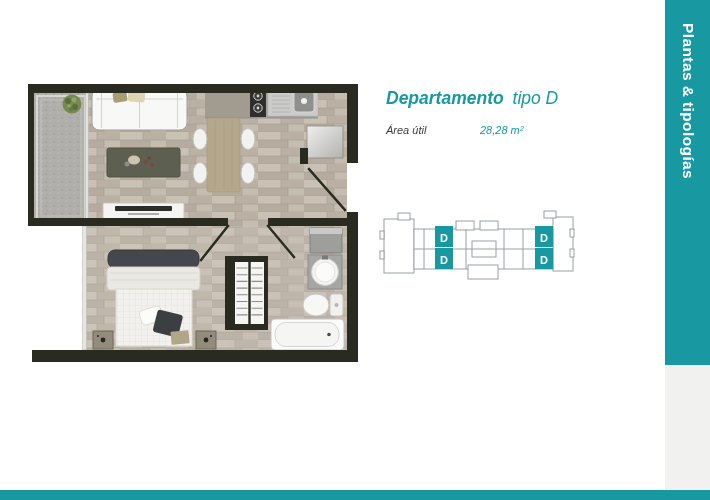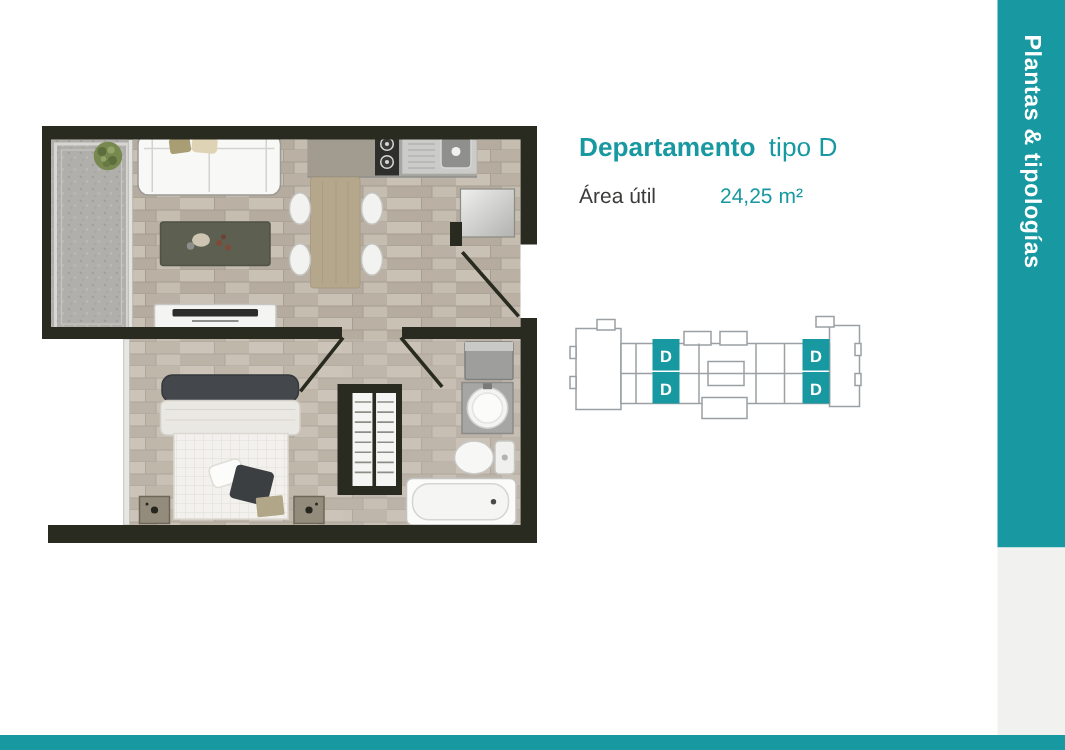--- a/index.html
+++ b/index.html
@@ -1,24 +1,24 @@
 <!DOCTYPE html>
 <html><head>
 <meta charset="utf-8">
 <style>
   html,body{margin:0;padding:0;background:#ffffff;}
   .page{position:relative;width:710px;height:500px;background:#ffffff;overflow:hidden;
         font-family:"Liberation Sans",sans-serif;}
   .floorplan{position:absolute;left:28px;top:84px;width:330px;height:278px;}
-  .info{position:absolute;left:386px;top:88px;width:220px;}
+  .info{position:absolute;left:386px;top:88px;width:220px;font-style:italic;}
   .title{font-size:17.5px;color:#1899a1;white-space:nowrap;}
   .t-bold{font-weight:700;}
   .t-light{font-weight:400;margin-left:4px;}
   .subtitle{margin-top:13px;font-size:12.5px;font-weight:700;color:#3b3b3a;line-height:15px;}
-  .areas{margin-top:15px;font-size:14px;line-height:13.5px;}
+  .areas{margin-top:15px;font-size:11px;line-height:13.5px;}
   .area-row{display:flex;margin-bottom:1px;}
   .area-label{width:94px;color:#3b3b3a;}
   .area-value{color:#1899a1;}
   .keyplan{position:absolute;left:376px;top:205px;width:202px;height:82px;}
   .keyplan text{font-family:"Liberation Sans",sans-serif;font-size:11px;font-weight:700;fill:#ffffff;}
   .sidebar{position:absolute;right:0;top:0;width:45px;height:365px;background:#1899a1;
            display:flex;justify-content:center;}
   .sidebar-label{writing-mode:vertical-rl;color:#ffffff;font-weight:700;font-size:15.5px;
                  letter-spacing:0.4px;padding-top:23px;}
   .sidebar-lower{position:absolute;right:0;top:365px;width:45px;height:125px;background:#f1f1ef;}
@@ -198,21 +198,21 @@
   </svg>
 
   <div class="info">
     <div class="title">
       <span class="t-bold">Departamento</span>
       <span class="t-light">tipo D</span>
     </div>
     <div class="areas">
       <div class="area-row">
         <span class="area-label">Área útil</span>
-        <span class="area-value">24,25 m²</span>
+        <span class="area-value">28,28 m²</span>
       </div>
     </div>
   </div>
 
   <svg class="keyplan" viewBox="0 0 202 82">
     <g stroke="#9aa0a3" fill="#ffffff" stroke-width="1">
       <rect x="8" y="14" width="30" height="54"></rect>
       <rect x="22" y="8" width="12" height="7"></rect>
       <rect x="4" y="26" width="4" height="8"></rect>
       <rect x="4" y="46" width="4" height="8"></rect>

